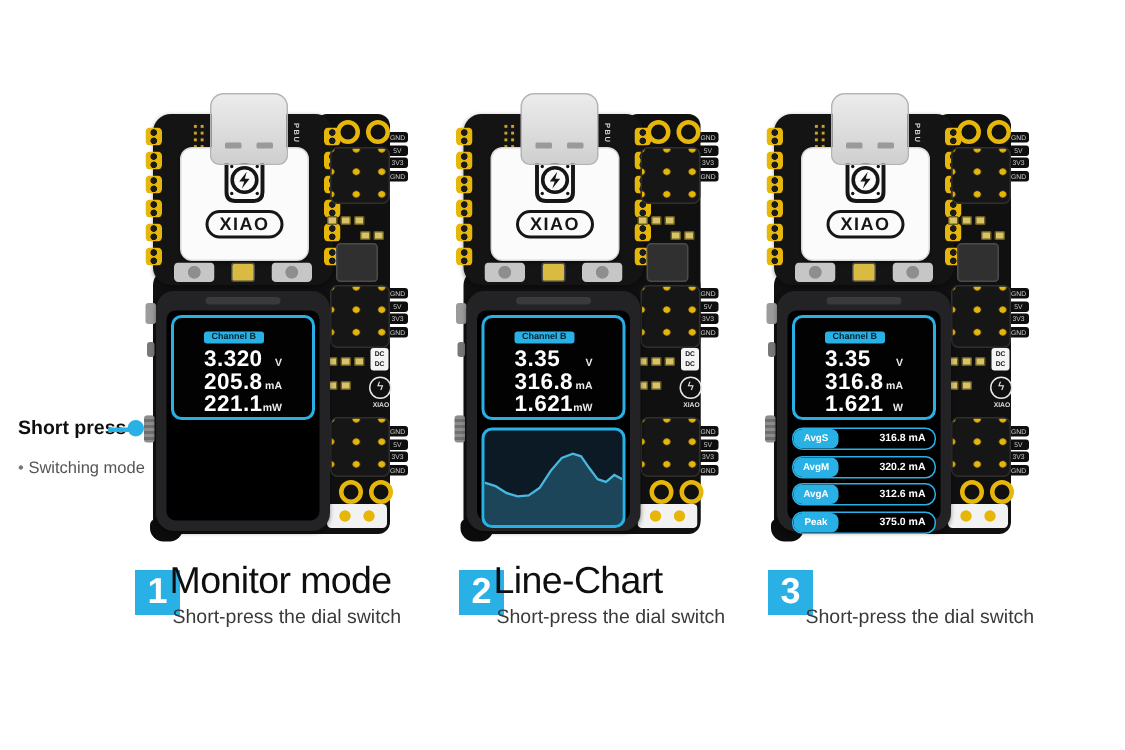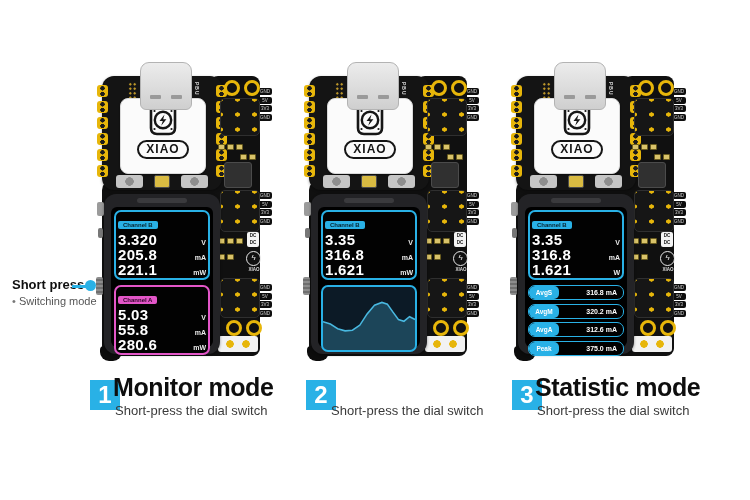--- a/index.html
+++ b/index.html
@@ -30,21 +30,21 @@
   .shield svg{margin-top:4px}
   .oval{margin-top:1px;border:2.5px solid #161616;border-radius:11px;padding:0 7px;height:15px;line-height:15px;font-size:12px;font-weight:bold;letter-spacing:1px;color:#161616}
   .btnrow{position:absolute;left:14px;right:14px;bottom:2px;height:14px;display:flex;align-items:center;justify-content:space-between}
   .pbtn{width:27px;height:13px;background:#c6c6c6;border-radius:3px;background-image:radial-gradient(circle,#8e8e8e 4px,rgba(0,0,0,0) 4.5px)}
   .midc{width:14px;height:11px;background:#d9bb42;border:1px solid #4c4c4c;border-radius:2px}
 
   
   .bezel{position:absolute;left:4px;top:132px;width:116px;height:160px;background:#232326;border-radius:12px;z-index:3;box-shadow:0 1px 3px rgba(0,0,0,.4)}
   .bezel::before{content:"";position:absolute;left:33px;top:4px;width:50px;height:5px;background:#3a3a3d;border-radius:3px}
   .screen{position:absolute;left:7px;top:13px;right:7px;bottom:7px;background:#000;border-radius:6px;padding:3px 3px;box-sizing:border-box}
-  .panel{position:relative;border:2px solid var(--accent_cyan);border-radius:7px;background:#020202;padding:1px 2px 2px;margin-bottom:5px}
+  .panel{position:relative;border:2px solid var(--accent_cyan);border-radius:7px;background:#020202;padding:1px 20px 2px;margin-bottom:5px}
   .panel.magenta{border-color:var(--accent_magenta)}
   .ptag{display:inline-block;background:var(--accent_cyan);color:#04222e;font-size:6px;font-weight:bold;padding:1px 5px;border-radius:2px;margin:2px 0 0}
   .panel.magenta .ptag{background:var(--accent_magenta);color:#2d0426}
   .prow{display:flex;justify-content:space-between;align-items:baseline;height:15px}
   .pval{font-size:15px;font-weight:bold;color:#fff;letter-spacing:.3px}
   .punit{font-size:7px;font-weight:bold;color:#ececec}
 
   .chartpanel{position:relative;border:2px solid var(--accent_cyan);border-radius:7px;background:#0c1a26;height:63px;overflow:hidden}
   .chartpanel svg{display:block;width:100%;height:100%}
 
@@ -68,30 +68,30 @@
   .tabs{position:absolute;left:158px;display:flex;flex-direction:column;gap:1.5px;z-index:2}
   .tab{width:14px;height:7px;background:#0e0e0e;color:#cfcfcf;font-size:4.5px;line-height:7px;text-align:center;border-radius:0 2px 2px 0;overflow:hidden}
   .nub{position:absolute;background:#9b9b9b;border-radius:2px;z-index:2}
   .nub.n1{left:-3px;top:140px;width:7px;height:14px}
   .nub.n2{left:-4px;top:215px;width:7px;height:18px;background:repeating-linear-gradient(#8d8d8d 0 2px,#6f6f6f 2px 4px)}
   .nub.n3{left:-2px;top:166px;width:5px;height:10px;background:#777}
 
   
   .callout{position:absolute;left:12px;top:277px;z-index:5}
   .callout .ct{font-size:13px;font-weight:bold;color:#0f0f0f;white-space:nowrap}
-  .callout .cb{font-size:11px;color:#555;white-space:nowrap;margin-top:3px}
+  .callout .cb{font-size:11px;color:#555;white-space:nowrap;margin-top:14px}
   .callout .cb::before{content:"•  ";color:#777}
   .cline{position:absolute;left:72px;top:285px;width:15px;height:2.5px;background:var(--accent_cyan);z-index:5}
   .cdot{position:absolute;left:85px;top:280px;width:11px;height:11px;border-radius:50%;background:var(--accent_cyan);z-index:5}
 
   
   .cap{position:absolute;top:380px;width:230px;height:46px}
   #c1{left:90px}#c2{left:306px}#c3{left:512px}
   .num{position:absolute;left:0;top:0;width:30px;height:30px;background:var(--accent_cyan);color:#fff;font-weight:bold;font-size:24px;display:flex;align-items:center;justify-content:center}
-  .cap .t{position:absolute;left:23px;top:-7px;white-space:nowrap;font-weight:bold;font-size:25px;color:#0e0e0e;letter-spacing:-.4px}
+  .cap .t{position:absolute;left:23px;top:-7px;white-space:nowrap;font-weight:normal;font-size:25px;color:#0e0e0e;letter-spacing:-.4px}
   .cap .s{position:absolute;left:25px;top:23px;white-space:nowrap;font-size:13px;color:#3a3a3a}
 </style>
 </head>
 <body>
 
 <div class="stage">
 
   <div class="board" id="b1">
     <div class="carrier"></div>
     <div class="carrier2"></div>
@@ -202,35 +202,20 @@
             </div>
           <div class="prow">
               <span class="pval">205.8</span>
               <span class="punit">mA</span>
             </div>
           <div class="prow">
               <span class="pval">221.1</span>
               <span class="punit">mW</span>
             </div>
         </div>
-        <div class="panel magenta">
-          <span class="ptag">Channel A</span>
-          <div class="prow">
-              <span class="pval">5.03</span>
-              <span class="punit">V</span>
-            </div>
-          <div class="prow">
-              <span class="pval">55.8</span>
-              <span class="punit">mA</span>
-            </div>
-          <div class="prow">
-              <span class="pval">280.6</span>
-              <span class="punit">mW</span>
-            </div>
-        </div>
       </div>
     </div>
   </div>
 
   <div class="board" id="b2">
     <div class="carrier"></div>
     <div class="carrier2"></div>
     <div class="foot"></div>
     <div class="tabs" style="top:26px">
       <span class="tab">GND</span>
@@ -501,21 +486,21 @@
   <div class="cline"></div>
   <div class="cdot"></div>
 
   <div class="cap" id="c1">
     <div class="num">1</div>
     <div class="t">Monitor mode</div>
     <div class="s">Short-press the dial switch</div>
   </div>
   <div class="cap" id="c2">
     <div class="num">2</div>
+    <div class="t">Line-Chart</div>
     <div class="s">Short-press the dial switch</div>
   </div>
   <div class="cap" id="c3">
     <div class="num">3</div>
-    <div class="t">Statistic mode</div>
     <div class="s">Short-press the dial switch</div>
   </div>
 
 </div>
 
 </body></html>

